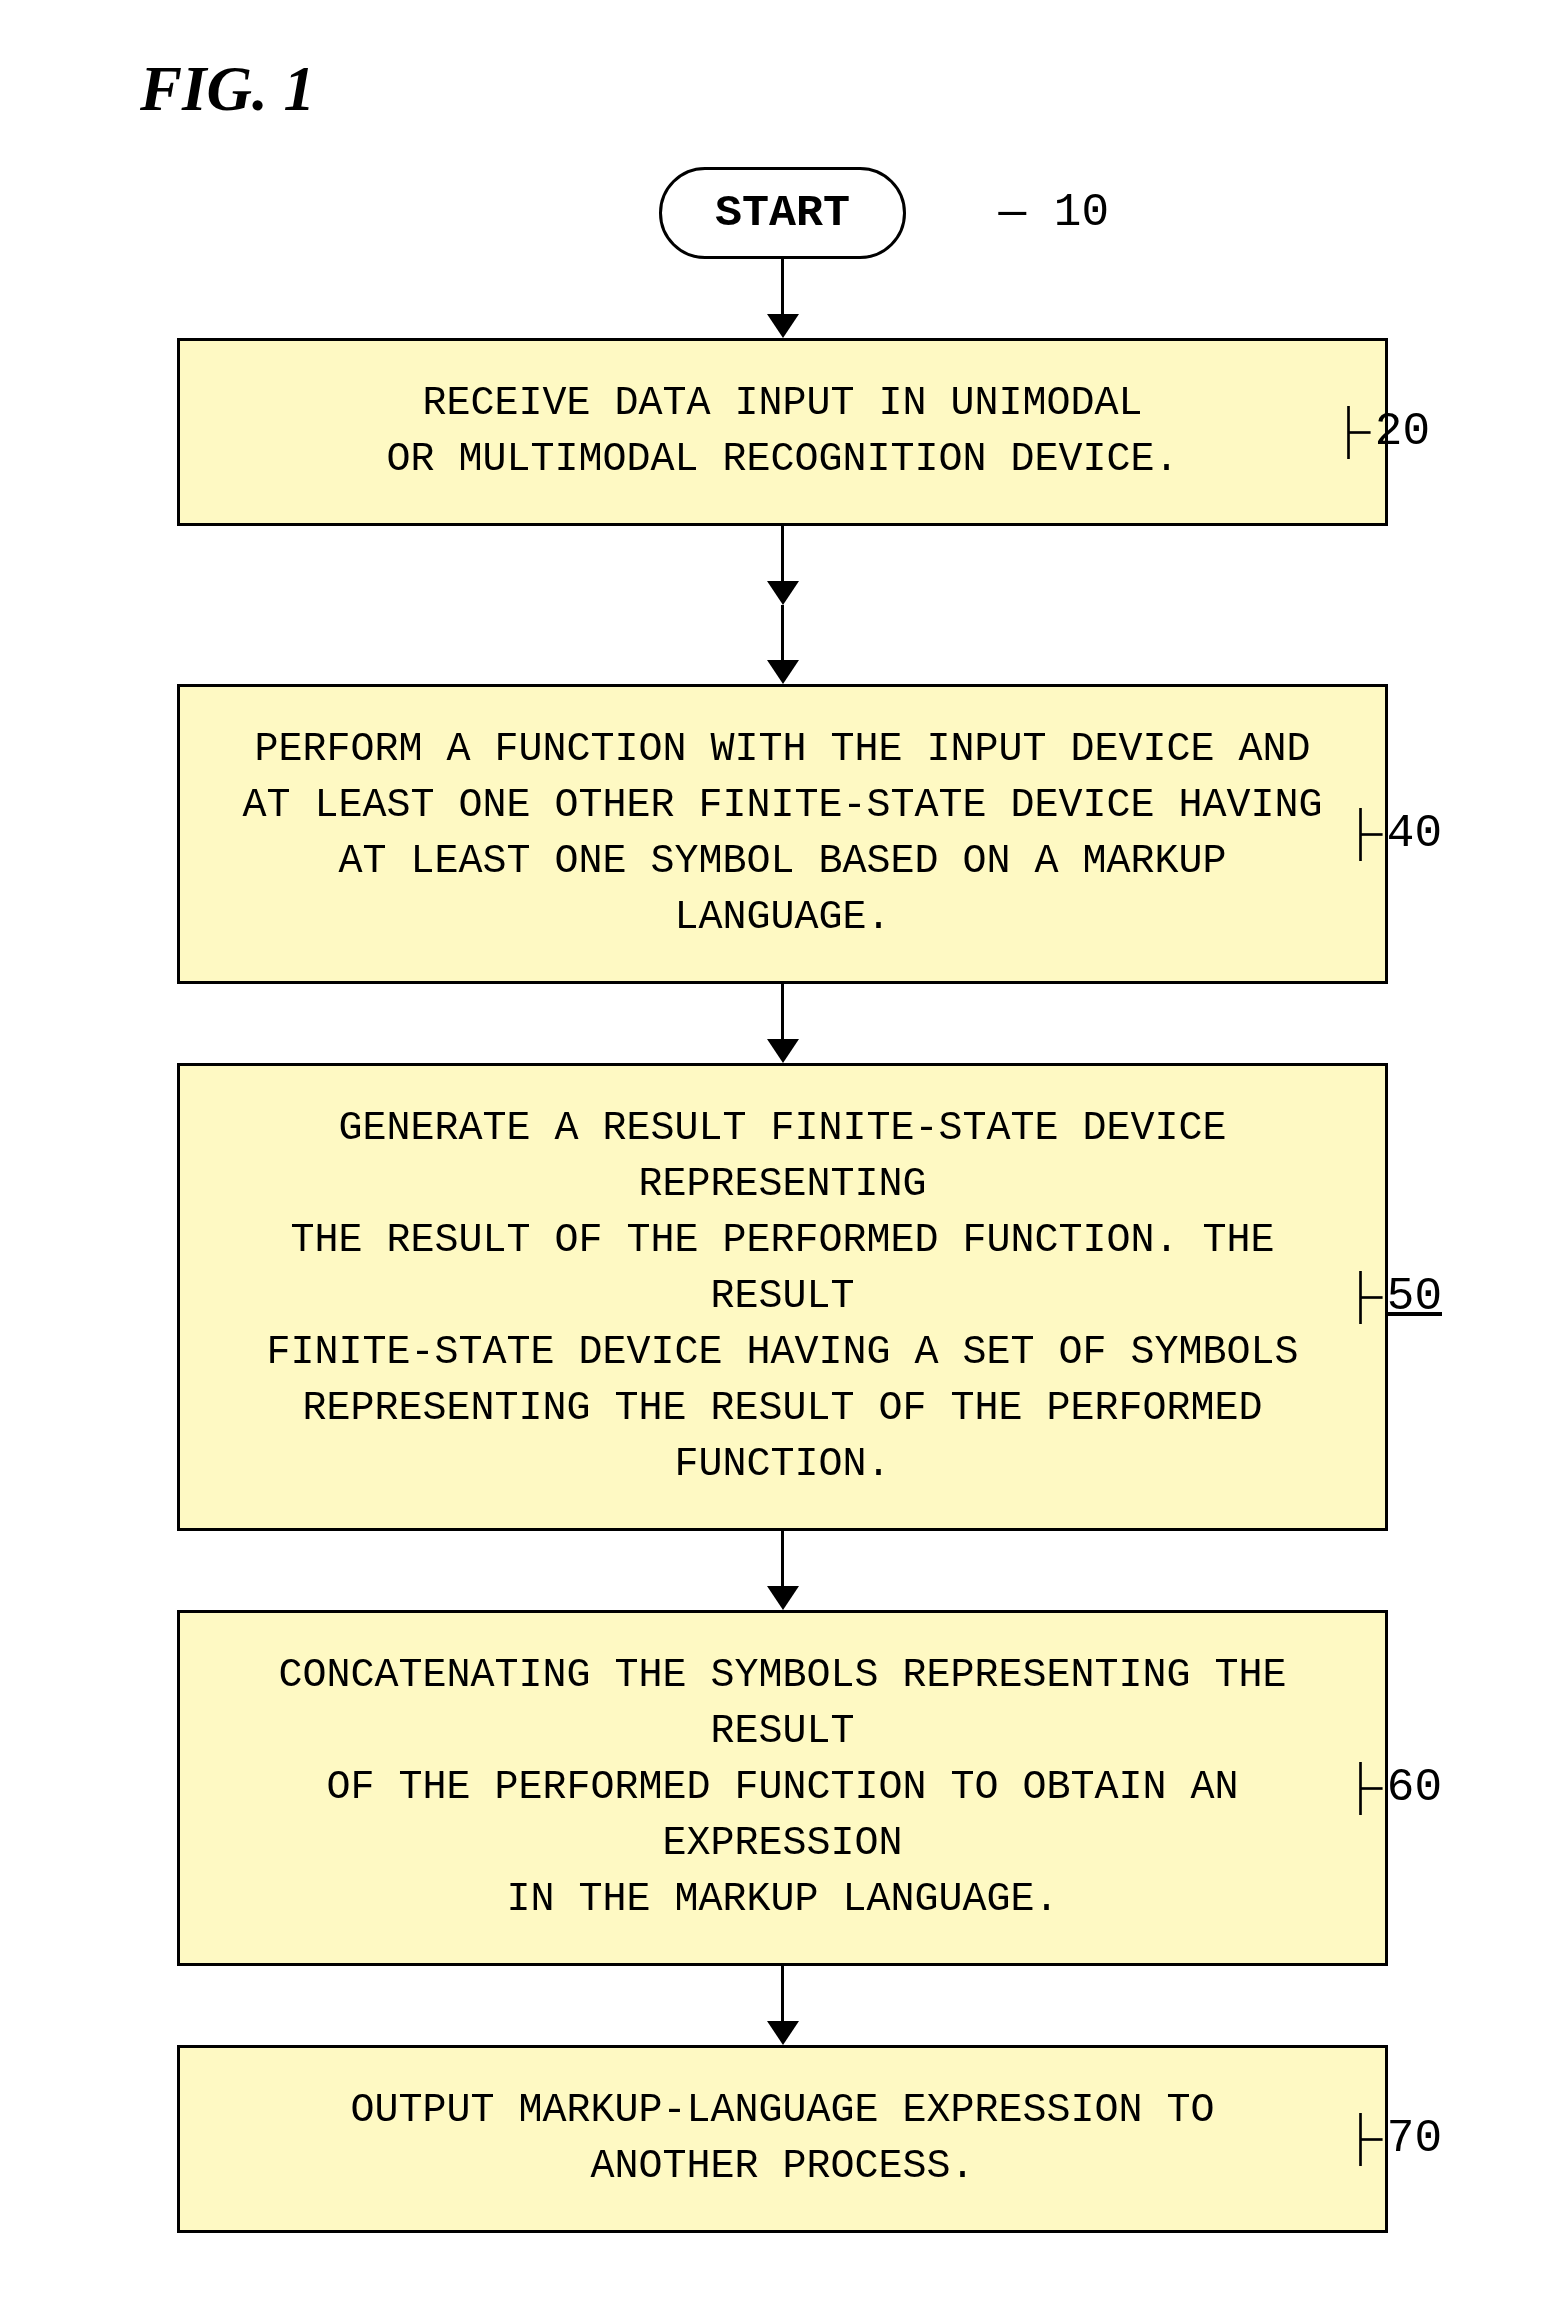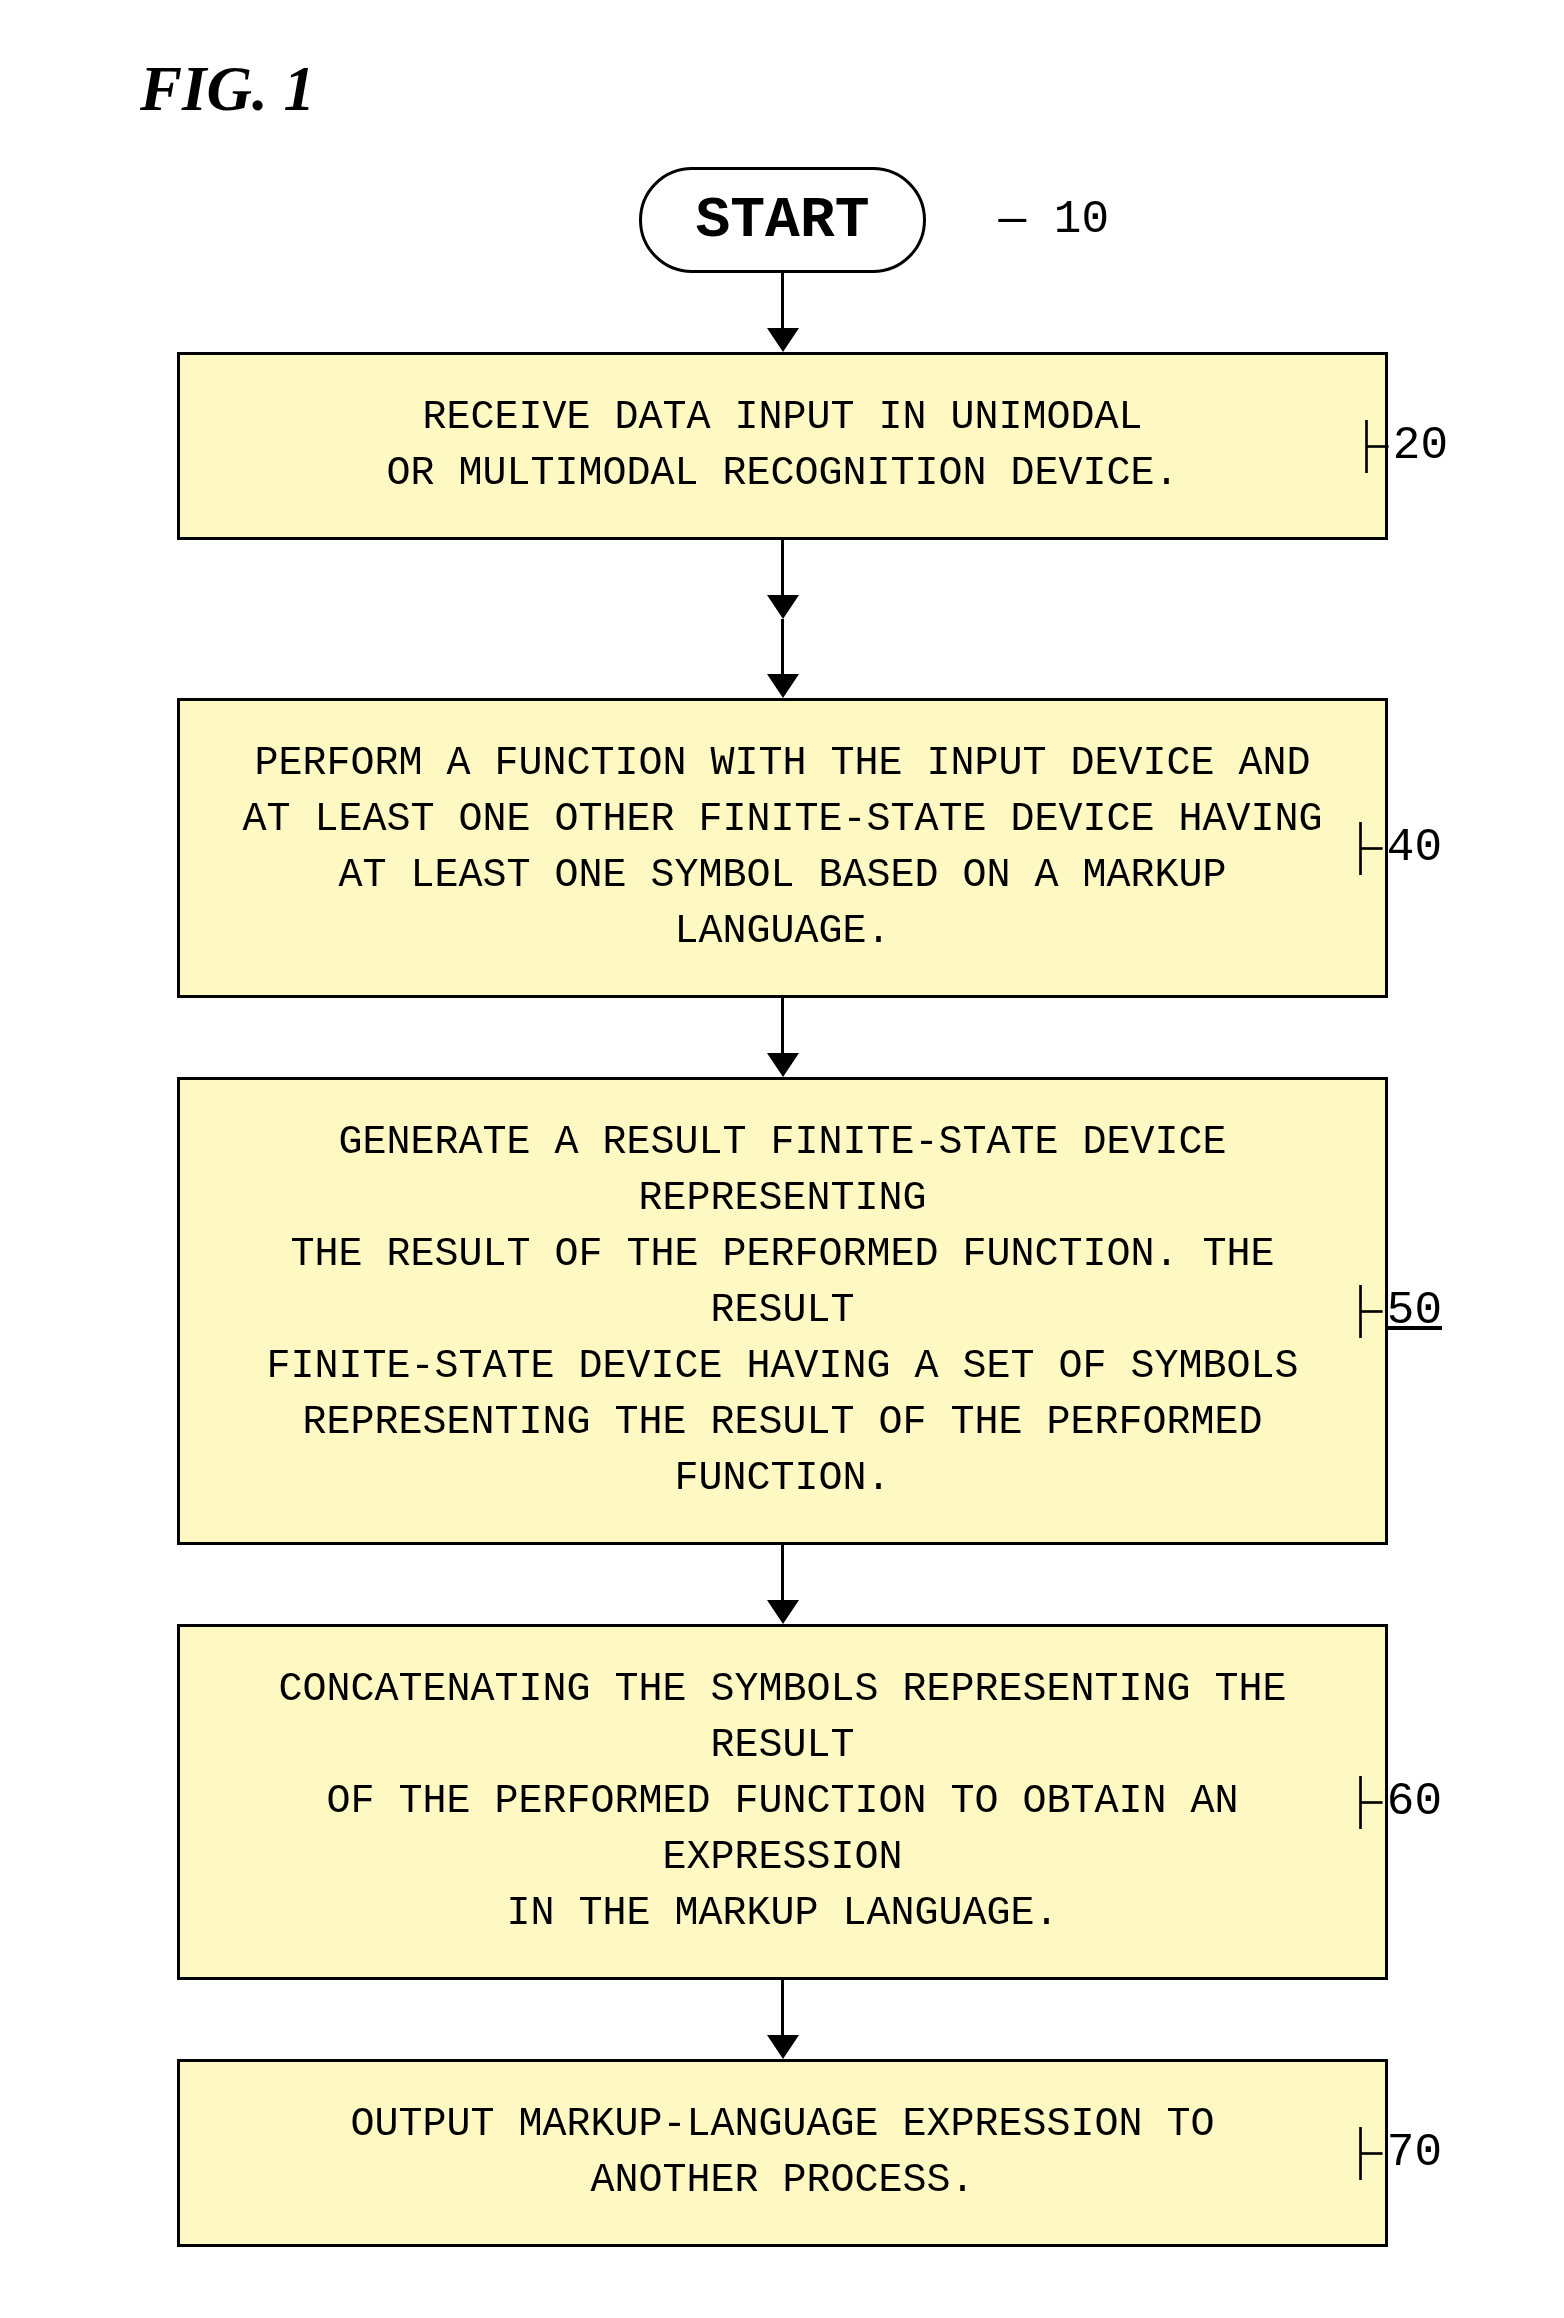--- a/index.html
+++ b/index.html
@@ -55,21 +55,21 @@
       right: 105px;
       font-size: 46px;
       font-family: 'Courier New', Courier, monospace;
     }
 
     
     .oval {
       border: 3.5px solid #000;
       border-radius: 53px;
       padding: 17.6px 53px;
-      font-size: 58px;
+      font-size: 45px;
       font-weight: bold;
       font-family: 'Courier New', Courier, monospace;
       background: #fff;
       display: inline-block;
       min-width: 211px;
       text-align: center;
     }
 
     
     .rect-box {
@@ -126,21 +126,21 @@
     <div class="arrow">
       <div class="arrow-line"></div>
       <div class="arrow-head"></div>
     </div>
 
     <div class="node-container">
       <div class="rect-box">
         <span style="white-space:pre-line;">RECEIVE DATA INPUT IN UNIMODAL
 OR MULTIMODAL RECOGNITION DEVICE.</span>
       </div>
-      <div style="position:absolute; right:47px; display:flex; align-items:center; font-size:46px;">
+      <div style="position:absolute; right:65px; display:flex; align-items:center; font-size:46px;">
         <svg width="53" height="53" viewBox="0 0 60 60">
             <line x1="30" y1="0" x2="30" y2="60" stroke="#000" stroke-width="3"></line>
             <line x1="30" y1="30" x2="55" y2="30" stroke="#000" stroke-width="3"></line>
           </svg>
         <span>20</span>
       </div>
     </div>
 
     <div class="arrow">
       <div class="arrow-line"></div>

